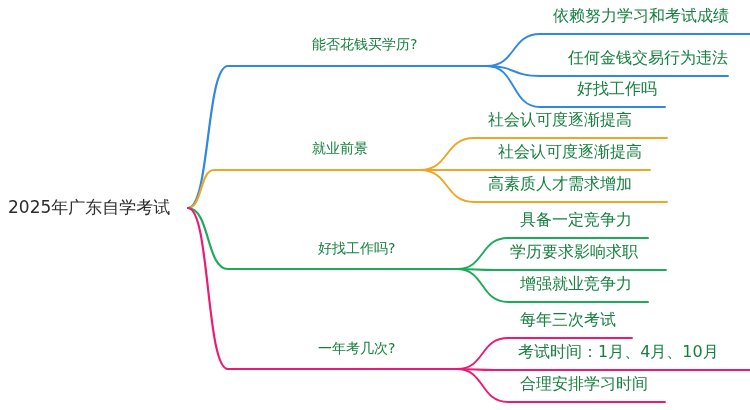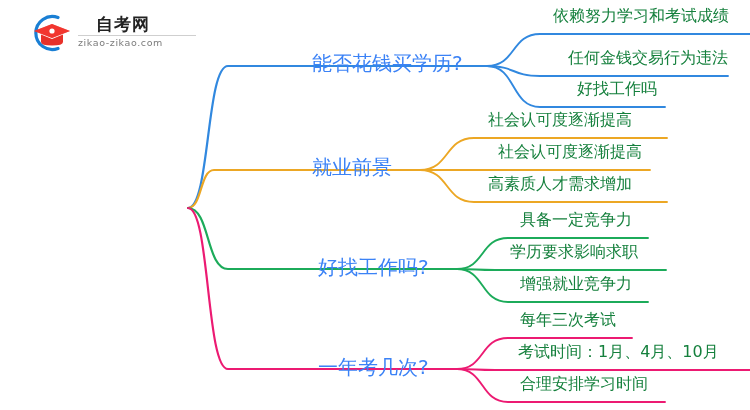--- a/index.html
+++ b/index.html
@@ -88,68 +88,54 @@
     color: #333333;
     font-family: "DejaVu Sans", "Liberation Sans", sans-serif;
   }
   .root-node {
     font-size: 17px;
     color: #2b2b2b;
     left: 8px;
     top: 196px;
   }
   .branch-node {
-    font-size: 20px;
-    color: #3b82f6;
-    margin-top: 14px;
+    font-size: 14px;
+    color: #15803d;
   }
   .leaf-node {
     font-size: 16px;
     color: #15803d;
   }
 </style>
 </head>
 <body>
 
 <div id="canvas">
 
-  <div class="logo">
-    <svg class="logo-mark" viewBox="0 0 42 38">
-      <path d="M28 3.5 A16.5 16.5 0 1 0 28 34.5" fill="none" stroke="#1a7fd4" stroke-width="3.2" stroke-linecap="round"></path>
-      <path d="M22 10 L40 17 L22 24 L4 17 Z" fill="#e8312a"></path>
-      <path d="M11 20.5 L11 28 Q11 31.5 22 31.5 Q33 31.5 33 28 L33 20.5 L22 25 Z" fill="#e8312a"></path>
-      <path d="M22 10 L40 17 L22 24 L4 17 Z" fill="#fa3b33" opacity="0.55"></path>
-      <circle cx="22" cy="17" r="2.6" fill="#ffffff"></circle>
-    </svg>
-    <div class="logo-text">
-      <div class="logo-title">自考网</div>
-      <div class="logo-rule"></div>
-      <div class="logo-sub">zikao-zikao.com</div>
-    </div>
-  </div>
 
   <svg id="wires" viewBox="0 0 750 410">
       <path d="M188,208 C210,208 206,66 228,66 L487,66" fill="none" stroke="#3188df" stroke-width="2.2" stroke-linecap="round"></path>
       <path d="M487,66 C516.15,66 510.85,34 540,34 L750,34" fill="none" stroke="#3188df" stroke-width="1.9" stroke-linecap="round"></path>
       <path d="M487,66 C516.15,66 510.85,76 540,76 L728,76" fill="none" stroke="#3188df" stroke-width="1.9" stroke-linecap="round"></path>
       <path d="M487,66 C516.15,66 510.85,107 540,107 L665,107" fill="none" stroke="#3188df" stroke-width="1.9" stroke-linecap="round"></path>
       <path d="M188,208 C202.3,208 199.7,170 214,170 L420,170" fill="none" stroke="#eca724" stroke-width="2.2" stroke-linecap="round"></path>
       <path d="M420,170 C449.7,170 444.3,138 474,138 L667,138" fill="none" stroke="#eca724" stroke-width="1.9" stroke-linecap="round"></path>
       <path d="M420,170 C449.7,170 444.3,170 474,170 L650,170" fill="none" stroke="#eca724" stroke-width="1.9" stroke-linecap="round"></path>
       <path d="M420,170 C449.7,170 444.3,202 474,202 L667,202" fill="none" stroke="#eca724" stroke-width="1.9" stroke-linecap="round"></path>
       <path d="M188,208 C210,208 206,269 228,269 L457,269" fill="none" stroke="#1cab5a" stroke-width="2.2" stroke-linecap="round"></path>
       <path d="M457,269 C485.05,269 479.95,238 508,238 L648,238" fill="none" stroke="#1cab5a" stroke-width="1.9" stroke-linecap="round"></path>
       <path d="M457,269 C477.9,269 474.1,270 495,270 L666,270" fill="none" stroke="#1cab5a" stroke-width="1.9" stroke-linecap="round"></path>
       <path d="M457,269 C485.05,269 479.95,302 508,302 L648,302" fill="none" stroke="#1cab5a" stroke-width="1.9" stroke-linecap="round"></path>
       <path d="M188,208 C210,208 206,369 228,369 L457,369" fill="none" stroke="#ec1a72" stroke-width="2.2" stroke-linecap="round"></path>
       <path d="M457,369 C485.05,369 479.95,338 508,338 L632,338" fill="none" stroke="#ec1a72" stroke-width="1.9" stroke-linecap="round"></path>
       <path d="M457,369 C477.9,369 474.1,370 495,370 L750,370" fill="none" stroke="#ec1a72" stroke-width="1.9" stroke-linecap="round"></path>
       <path d="M457,369 C485.05,369 479.95,402 508,402 L665,402" fill="none" stroke="#ec1a72" stroke-width="1.9" stroke-linecap="round"></path>
     </svg>
 
+  <div class="node root-node">2025年广东自学考试</div>
 
   <div id="nodes">
       <div class="node branch-node" style="left: 312px; top: 36px;">能否花钱买学历?</div>
       <div class="node leaf-node" style="left: 553px; top: 6px;">依赖努力学习和考试成绩</div>
       <div class="node leaf-node" style="left: 568px; top: 48px;">任何金钱交易行为违法</div>
       <div class="node leaf-node" style="left: 577px; top: 79px;">好找工作吗</div>
       <div class="node branch-node" style="left: 312px; top: 140px;">就业前景</div>
       <div class="node leaf-node" style="left: 488px; top: 110px;">社会认可度逐渐提高</div>
       <div class="node leaf-node" style="left: 498px; top: 142px;">社会认可度逐渐提高</div>
       <div class="node leaf-node" style="left: 488px; top: 174px;">高素质人才需求增加</div>

